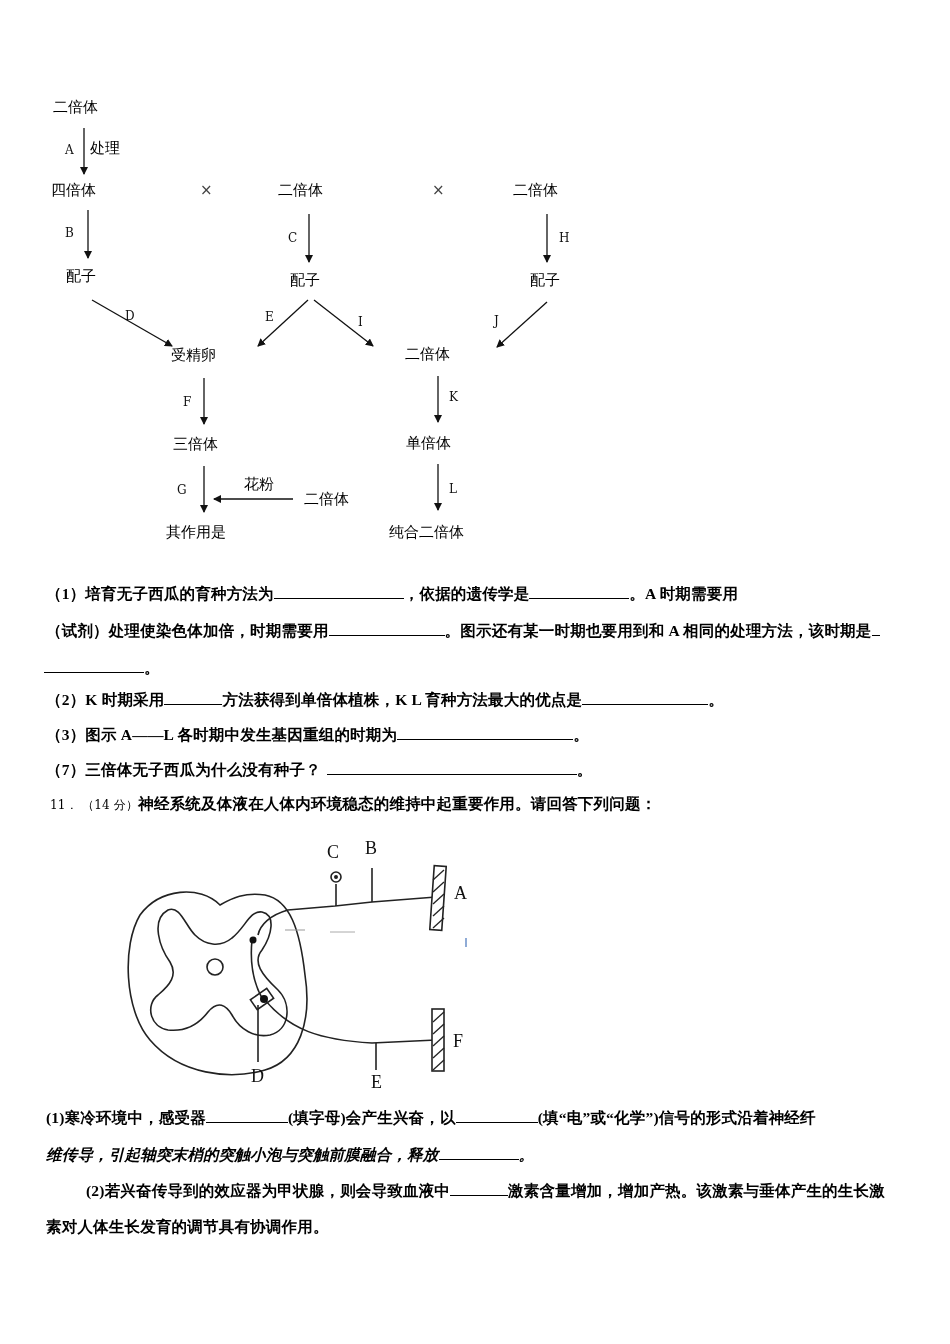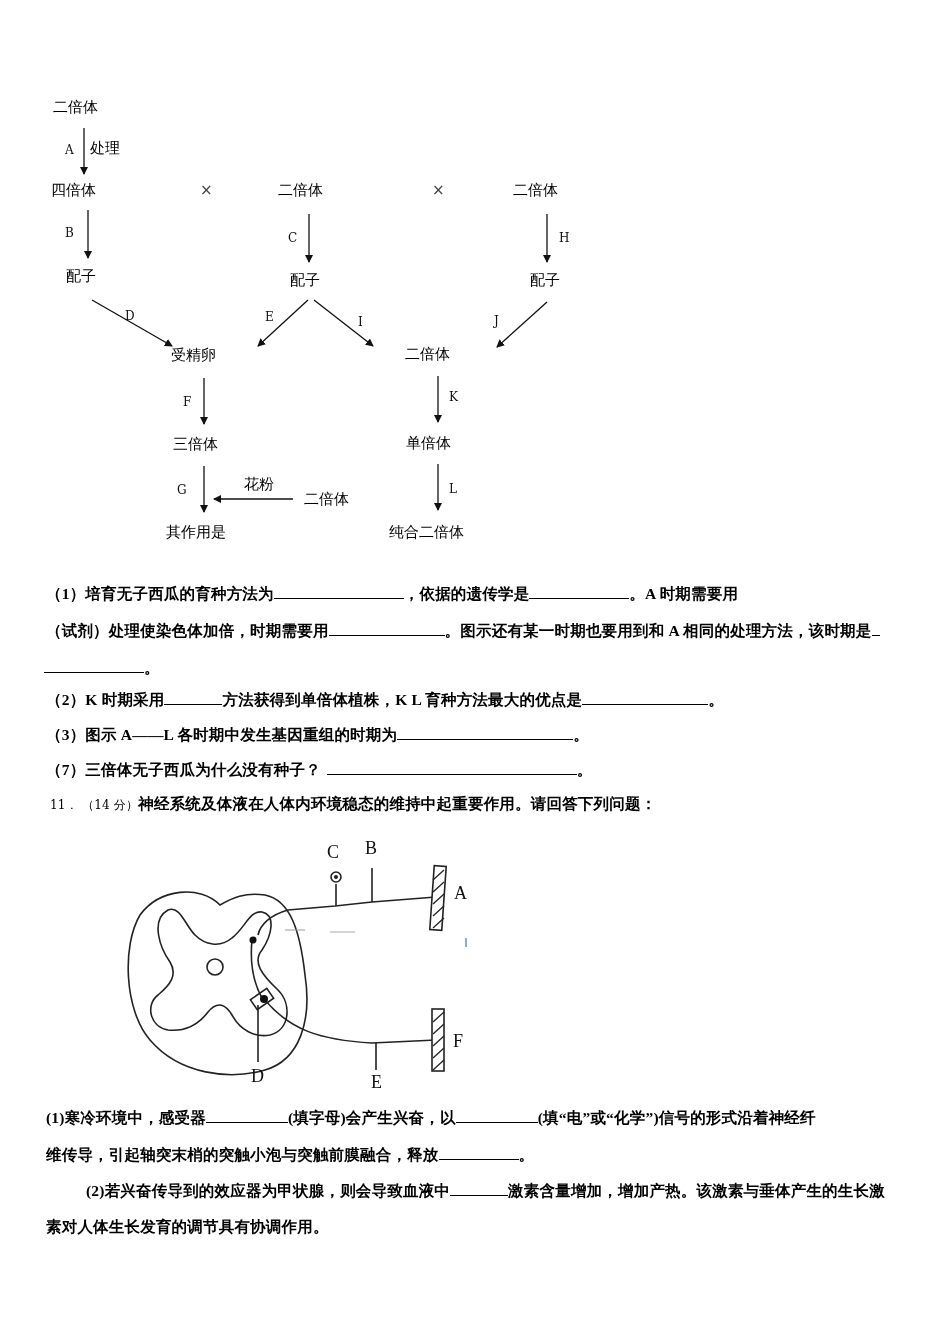--- a/index.html
+++ b/index.html
@@ -184,21 +184,21 @@
 <span class="abs sletter" style="left:454px;top:883px;">A</span>
 <span class="abs sletter" style="left:453px;top:1031px;">F</span>
 <span class="abs sletter" style="left:251px;top:1066px;">D</span>
 <span class="abs sletter" style="left:371px;top:1072px;">E</span>
 </div>
 
 <div>
   <div class="q" style="top:1108px;">
     <span>(1)寒冷环境中，感受器</span><span class="blank" style="width:82px;"></span><span>(填字母)会产生兴奋，以</span><span class="blank" style="width:82px;"></span><span>(填“电”或“化学”)信号的形式沿着神经纤</span>
   </div>
-  <div class="q" style="top:1145px;">
+  <div class="q" style="top:1145px;font-style:italic;">
     <span>维传导，引起轴突末梢的突触小泡与突触前膜融合，释放</span><span class="blank" style="width:80px;"></span><span>。</span>
   </div>
   <div class="q" style="top:1181px;margin-left:40px;">
     <span>(2)若兴奋传导到的效应器为甲状腺，则会导致血液中</span><span class="blank" style="width:58px;"></span><span>激素含量增加，增加产热。该激素与垂体产生的生长激</span>
   </div>
   <div class="q" style="top:1217px;">
     <span>素对人体生长发育的调节具有协调作用。</span>
   </div>
 </div>
 

